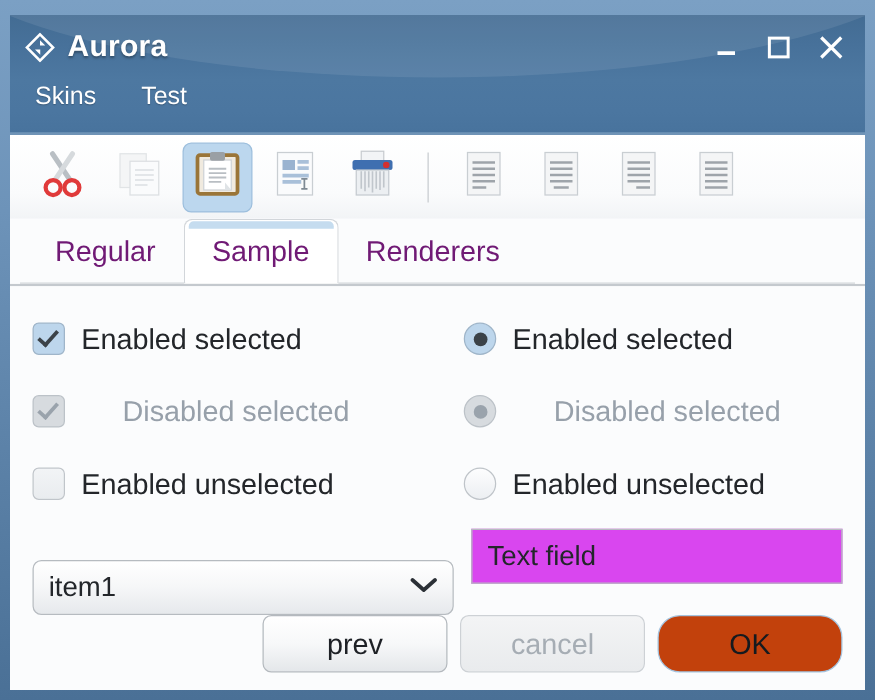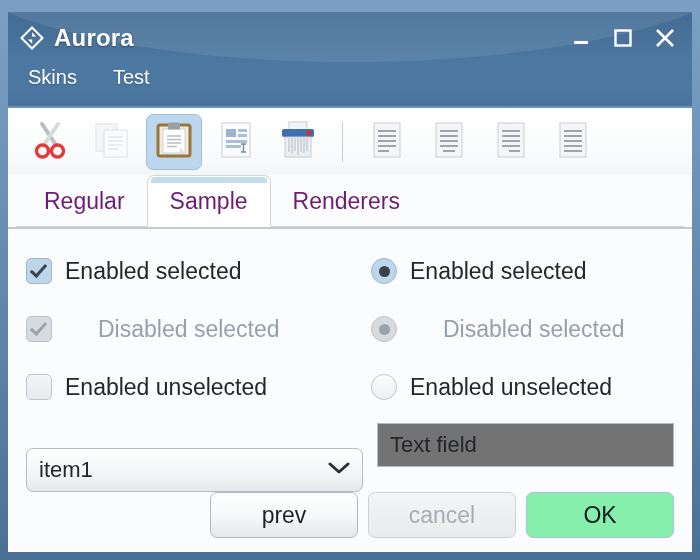--- a/index.html
+++ b/index.html
@@ -276,21 +276,21 @@
   }
   #combo-value {
     font-size: 22px;
     color: #23262a;
     flex: 1;
   }
   #textfield {
     flex: 1;
     height: 44px;
     border: 1px solid #b6bbc0;
-    background: #737373;
+    background: #d946ef;
     display: flex;
     align-items: center;
     padding: 12px 12px;
     cursor: text;
   }
   #textfield-value {
     font-size: 22px;
     color: #23262a;
   }
 
@@ -314,23 +314,24 @@
     border: 1px solid #b4b9be;
     background: linear-gradient(to bottom,#ffffff 0%,#f7f8f9 50%,#e4e7ea 100%);
   }
   .btn.disabled {
     color: #a6adb4;
     border-color: #cdd1d5;
     background: linear-gradient(to bottom,#f3f4f5,#e9ebed);
     cursor: default;
   }
   .btn.default {
-    background: #86efac;
+    background: #c2410c;
     border-color: #a4c3de;
     color: #151a1f;
+    border-radius: 18px;
   }
 </style>
 </head>
 <body>
 
 <div id="window-frame">
   <div id="window-inner">
 
     <div id="title-bar">
       <span id="app-icon">

